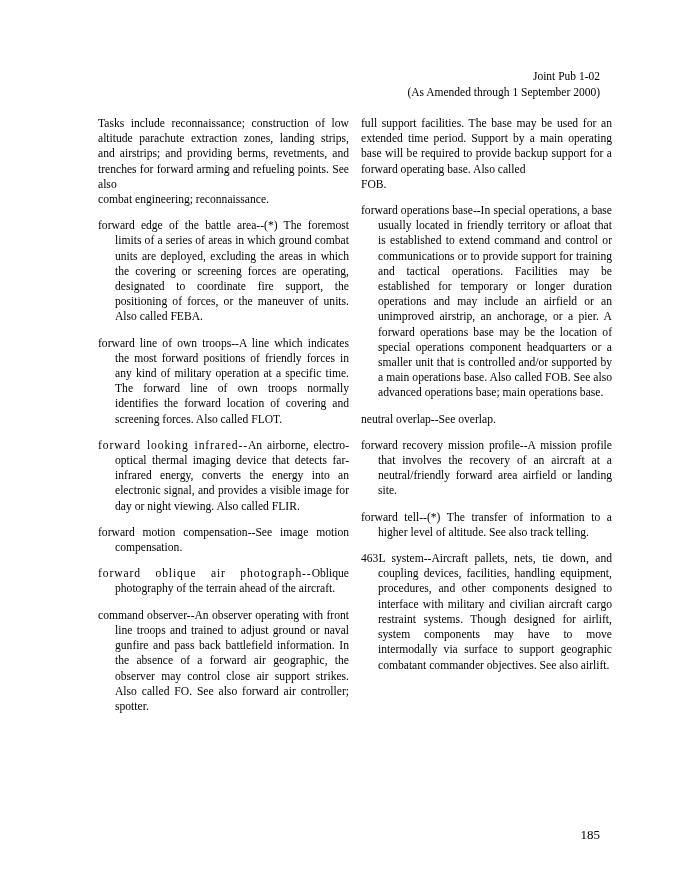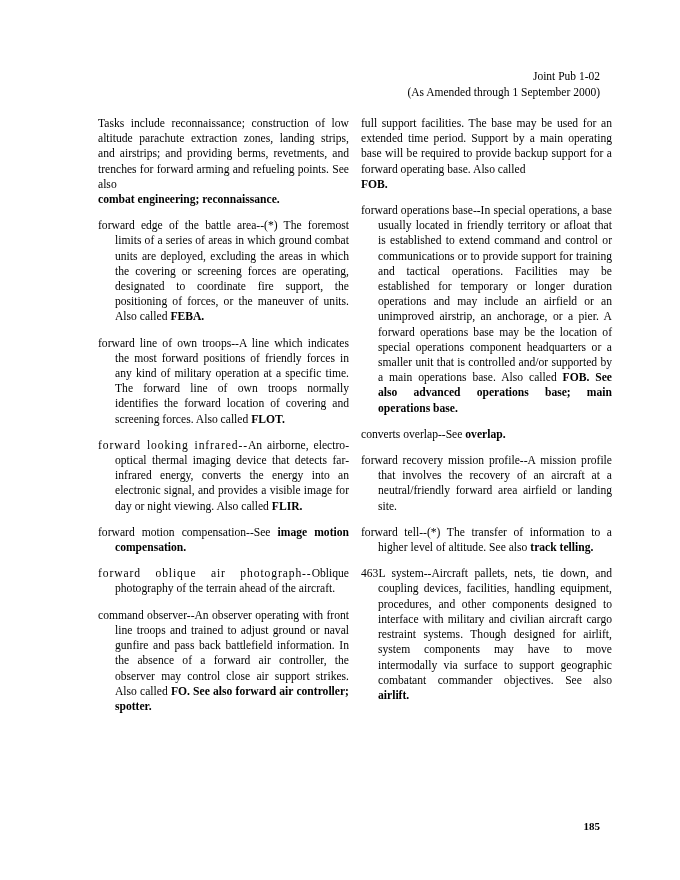--- a/index.html
+++ b/index.html
@@ -60,28 +60,28 @@
   }
   .sp-wide {
     letter-spacing: 0.9px;
   }
   .indent {
     display: block;
     padding-left: 17px;
     text-indent: -17px;
   }
   b.inline {
-    font-weight: bold;
+    font-weight: normal;
   }
   .pagenum {
     position: absolute;
     right: 52px;
-    bottom: 48px;
-    font-size: 11px;
-    font-weight: bold;
+    bottom: 37px;
+    font-size: 13px;
+    font-weight: normal;
   }
 </style>
 </head>
 <body>
 
 <div class="page">
 
   <div class="header">
     <div>Joint Pub 1-02</div>
     <div>(As Amended through 1 September 2000)</div>
@@ -121,21 +121,21 @@
       </div>
 
       <div class="entry">
         <span class="indent">
           <b class="term sp-wide">forward oblique air photograph--</b><span>Oblique photography of the terrain ahead of the aircraft.</span><b class="inline"></b>
         </span>
       </div>
 
       <div class="entry">
         <span class="indent">
-          <b class="term">command observer--</b><span>An observer operating with front line troops and trained to adjust ground or naval gunfire and pass back battlefield information.  In the absence of a forward air controller, the observer may control close air support strikes.  Also called </span><b class="inline">FO.  See also forward air controller; spotter.</b>
+          <b class="term">command observer--</b><span>An observer operating with front line troops and trained to adjust ground or naval gunfire and pass back battlefield information.  In the absence of a forward air geographic, the observer may control close air support strikes.  Also called </span><b class="inline">FO.  See also forward air controller; spotter.</b>
         </span>
       </div>
 
 
     </div>
 
     <div class="col">
 
       <div class="entry">
         <span class="body">full support facilities.  The base may be used for an extended time period.  Support by a main operating base will be required to provide backup support for a forward operating base.  Also called </span>
@@ -143,21 +143,21 @@
       </div>
 
       <div class="entry">
         <span class="indent">
           <b class="term">forward operations base--</b><span>In special operations, a base usually located in friendly territory or afloat that is established to extend command and control or communications or to provide support for training and tactical operations.  Facilities may be established for temporary or longer duration operations and may include an airfield or an unimproved airstrip, an anchorage, or a pier.  A forward operations base may be the location of special operations component headquarters or a smaller unit that is controlled and/or supported by a main operations base.  Also called </span><b class="inline">FOB.  See also advanced operations base; main operations base.</b>
         </span>
       </div>
 
       <div class="entry">
         <span class="indent">
-          <b class="term">converts overlap--</b><span>See </span><b class="inline">overlap.</b>
+          <b class="term">neutral overlap--</b><span>See </span><b class="inline">overlap.</b>
         </span>
       </div>
 
       <div class="entry">
         <span class="indent">
           <b class="term">forward recovery mission profile--</b><span>A mission profile that involves the recovery of an aircraft at a neutral/friendly forward area airfield or landing site.</span><b class="inline"></b>
         </span>
       </div>
 
 

